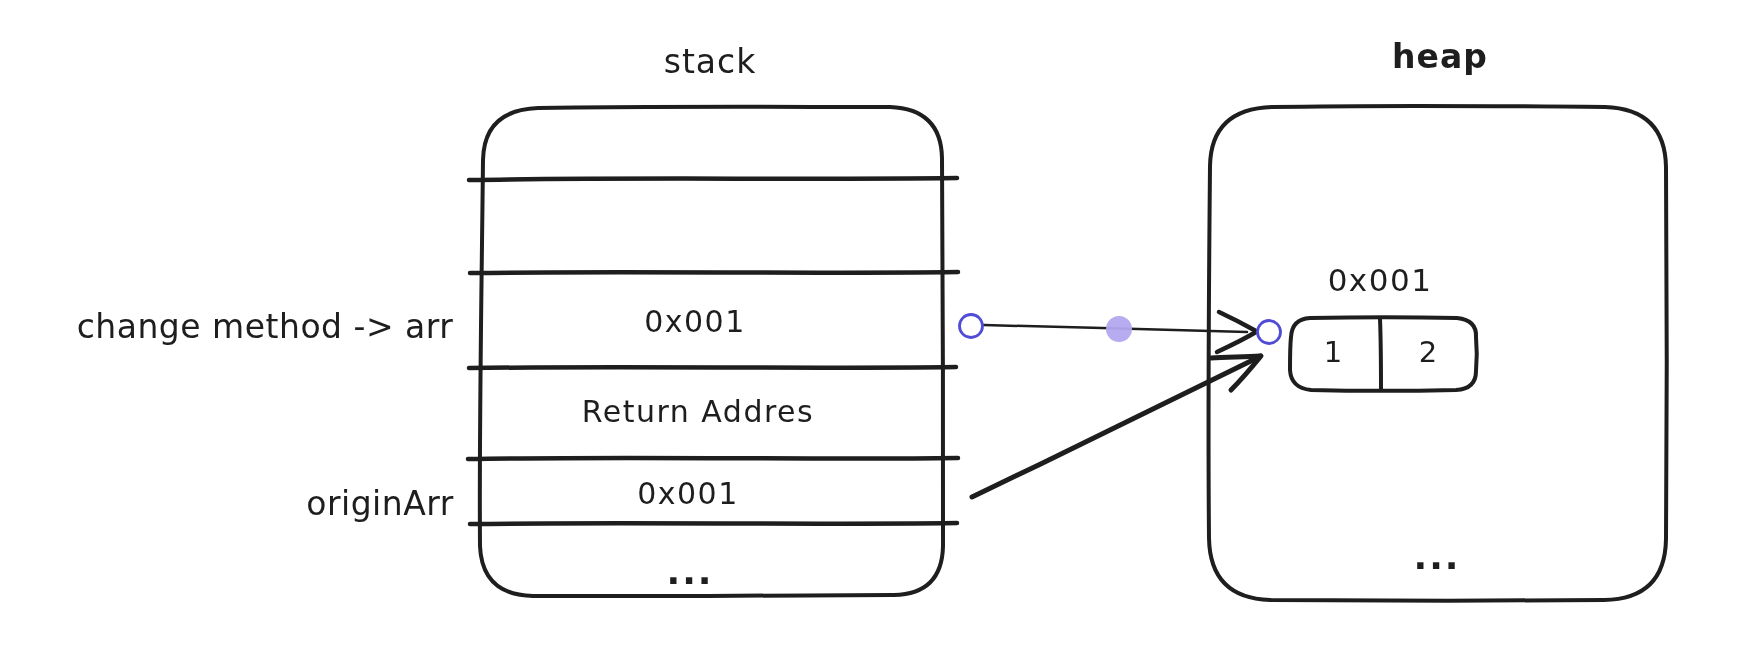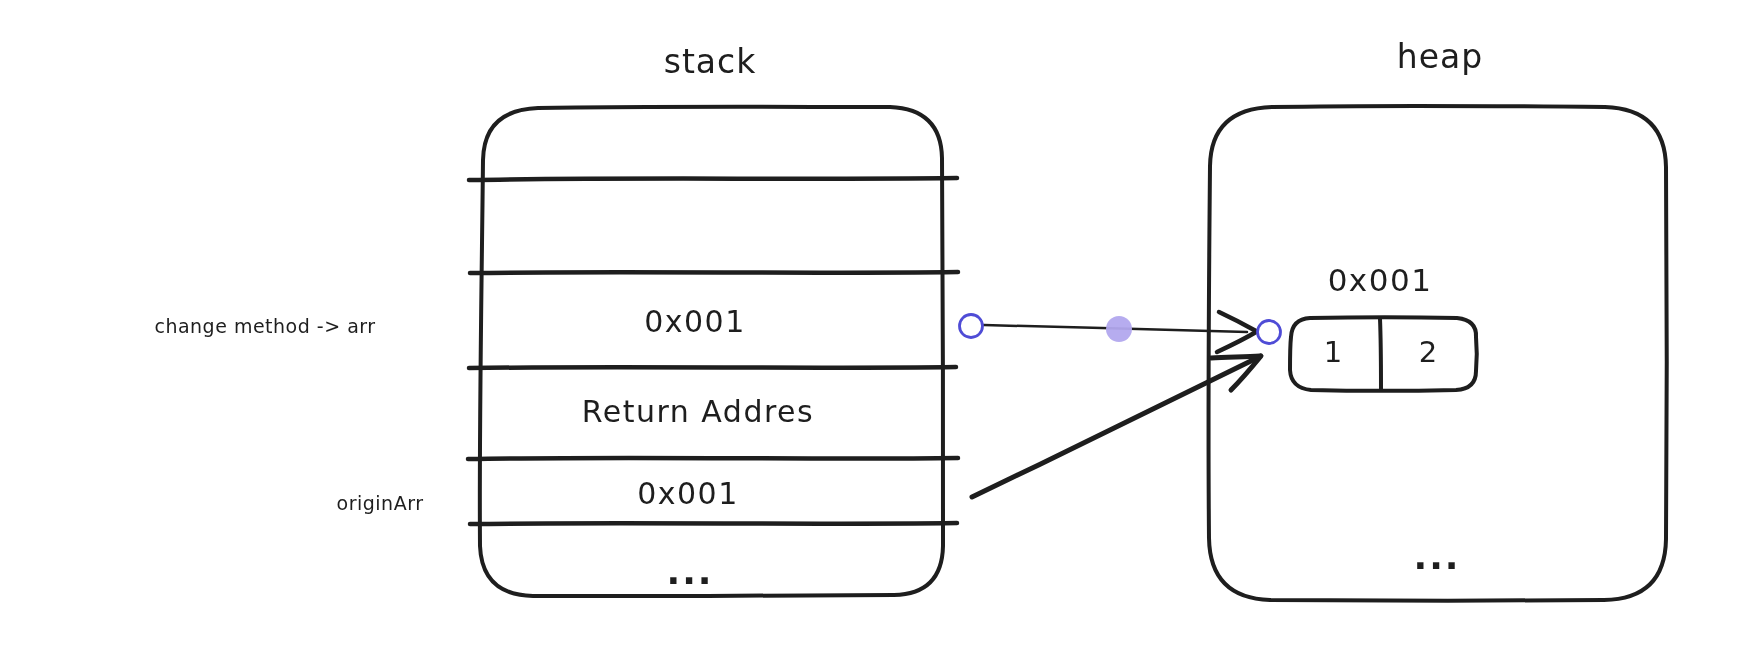--- a/index.html
+++ b/index.html
@@ -15,21 +15,21 @@
   .layer { position: absolute; left: 0; top: 0; }
   .txt {
     position: absolute;
     transform: translate(-50%, -50%);
     white-space: pre;
     color: #1e1e1e;
     line-height: 1.15;
   }
   .title      { font-size: 33px; letter-spacing: 1px; }
   .rowval     { font-size: 30px; letter-spacing: 1.5px; }
-  .sidelabel  { font-size: 19px; letter-spacing: 0.5px; }
+  .sidelabel  { font-size: 33px; letter-spacing: 0.5px; }
   .cellval    { font-size: 29px; }
   .addr       { font-size: 31px; letter-spacing: 1.5px; }
   .dots       { font-size: 36px; font-weight: bold; letter-spacing: 2px; }
 </style>
 </head>
 <body>
 
 <div class="canvas">
 
   <svg class="layer" width="1754" height="672" viewBox="0 0 1754 672" fill="none" stroke="#1e1e1e" stroke-linecap="round" stroke-linejoin="round">
@@ -79,21 +79,21 @@
     <path stroke-width="5" d="M 1211 358 C 1228 357 1246 357 1260 356"></path>
     <path stroke-width="5" d="M 1231 390 C 1242 379 1252 367 1261 356"></path>
 
     <circle cx="971" cy="326" r="11.5" fill="#ffffff" stroke="#4f4cd6" stroke-width="2.8"></circle>
     <circle cx="1119" cy="329" r="13" fill="#b2a8ee" stroke="none" opacity="0.95"></circle>
     <circle cx="1269" cy="332" r="11.5" fill="#ffffff" stroke="#4f4cd6" stroke-width="2.8"></circle>
   </svg>
 
   <div class="txt title" style="left:710px; top:62px;">stack</div>
 
-  <div class="txt title" style="left:1440px; top:57px;">heap</div>
+  <div class="txt title" style="left:1440px; top:57px;font-weight:bold;">heap</div>
 
   <div class="txt sidelabel" style="left:265px; top:327px;">change method -&gt; arr</div>
 
   <div class="txt sidelabel" style="left:380px; top:504px;">originArr</div>
 
   <div class="txt rowval" style="left:695px; top:322px;">0x001</div>
 
   <div class="txt rowval" style="left:698px; top:412px;">Return Addres</div>
 
   <div class="txt rowval" style="left:688px; top:494px;">0x001</div>

